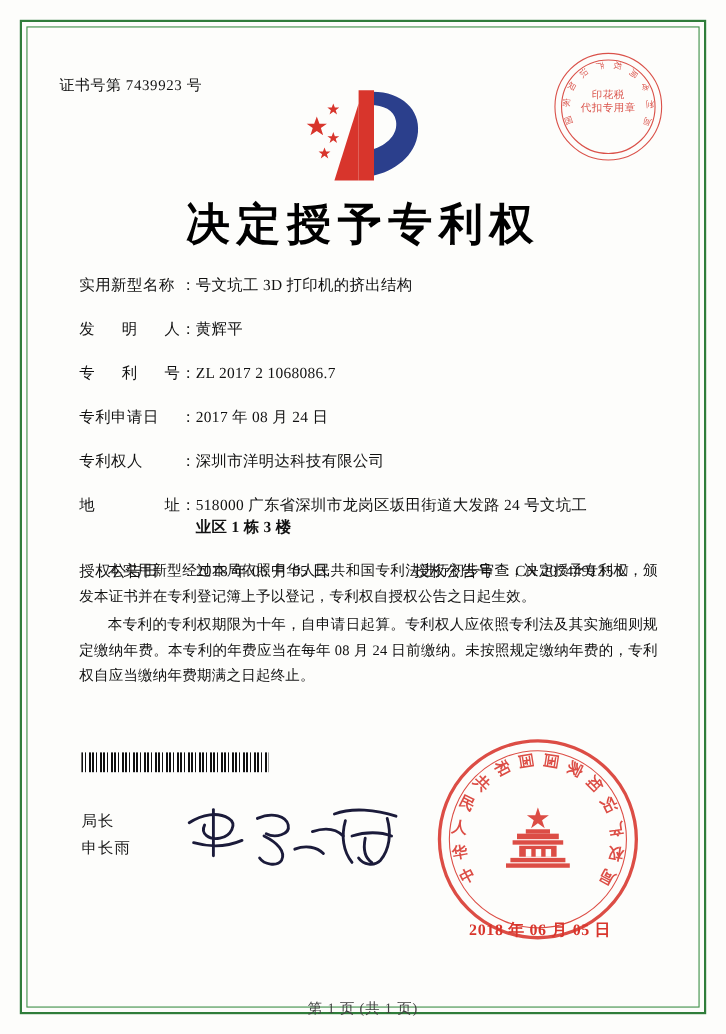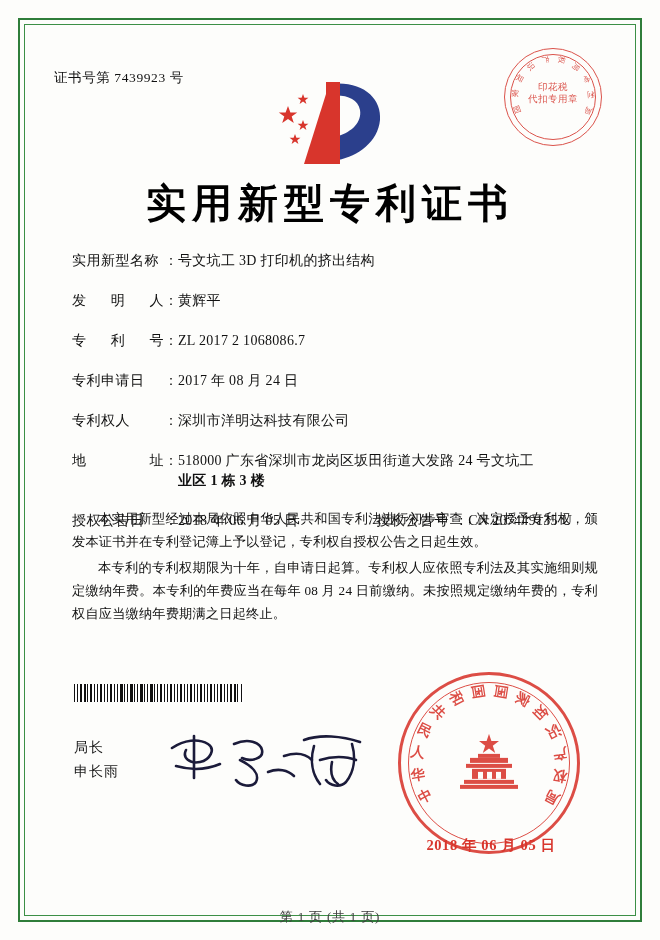--- a/index.html
+++ b/index.html
@@ -327,21 +327,21 @@
 
         <g fill="#d8352c">
           <polygon points="18,30 20.4,36.4 27.2,36.4 21.7,40.4 23.8,47 18,43 12.2,47 14.3,40.4 8.8,36.4 15.6,36.4"></polygon>
           <polygon points="33,18 34.4,21.8 38.4,21.8 35.2,24.2 36.4,28 33,25.6 29.6,28 30.8,24.2 27.6,21.8 31.6,21.8"></polygon>
           <polygon points="33,44 34.4,47.8 38.4,47.8 35.2,50.2 36.4,54 33,51.6 29.6,54 30.8,50.2 27.6,47.8 31.6,47.8"></polygon>
           <polygon points="25,58 26.4,61.8 30.4,61.8 27.2,64.2 28.4,68 25,65.6 21.6,68 22.8,64.2 19.6,61.8 23.6,61.8"></polygon>
         </g>
       </svg>
     </div>
 
-    <div class="title">实用新型专利证书</div>
+    <div class="title">决定授予专利权</div>
 
     <div class="fields">
 
       <div class="field-row">
         <span class="field-label spread">实用新型名称</span>
         <span class="field-colon">：</span>
         <span class="field-value">号文坑工 3D 打印机的挤出结构</span>
       </div>
 
       <div class="field-row">

